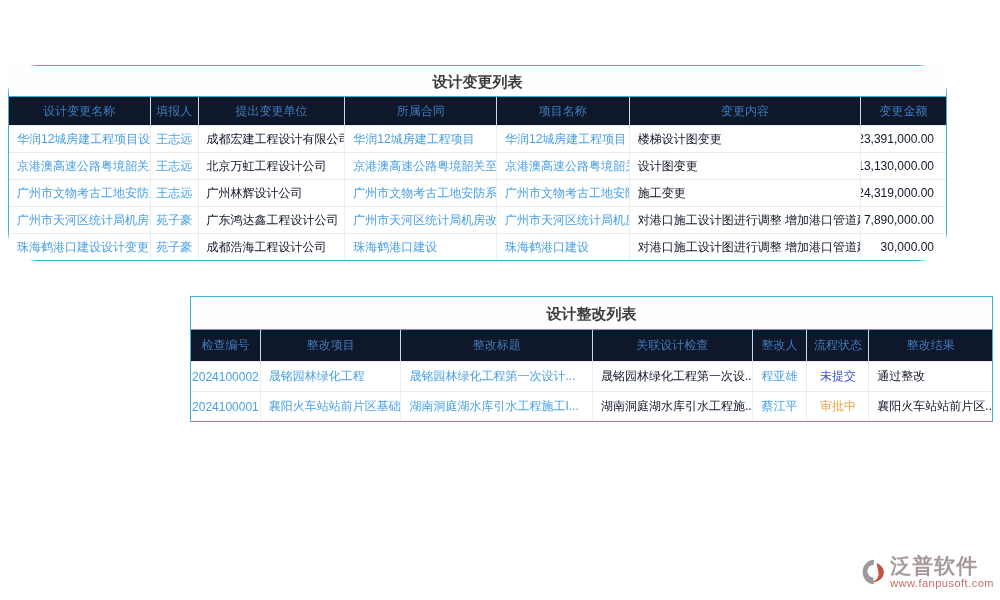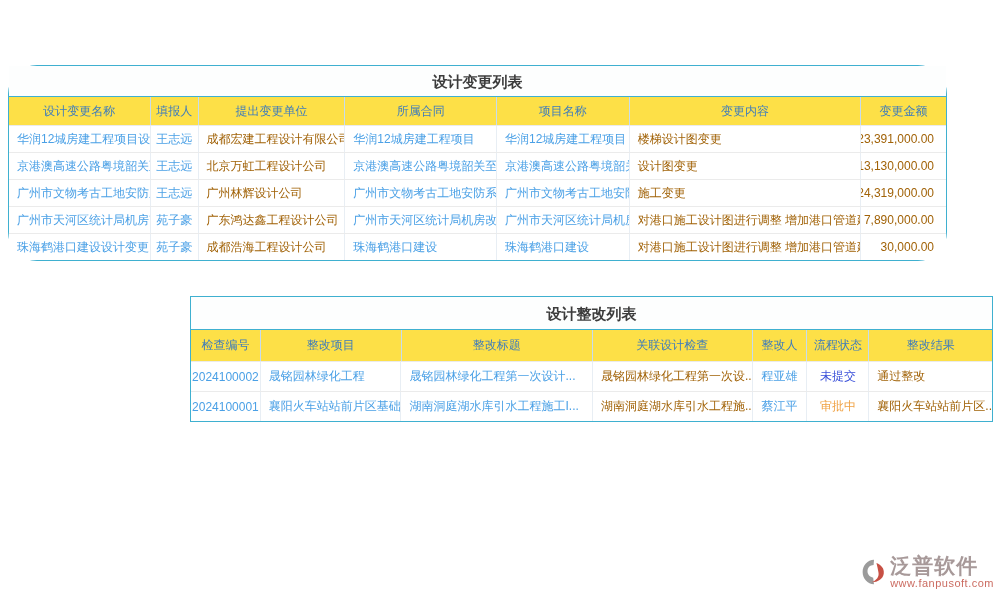--- a/index.html
+++ b/index.html
@@ -5,30 +5,30 @@
   * { margin:0; padding:0; box-sizing:border-box; }
   html,body { width:1000px; height:600px; background:#ffffff; overflow:hidden;
               font-family:"Liberation Sans","DejaVu Sans",sans-serif; }
   .tbl { position:absolute; border:1px solid #3fb0d0; background:#fff; }
   #change-table { left:8px; top:65px; width:939px;border-radius:29px; }
   #rectify-table { left:190px; top:296px; width:803px; }
   .tbl-title { background:#fdfefe; text-align:center; font-weight:bold; color:#3c3c3c;
                font-size:15px; border-bottom:1px solid #3fb0d0; }
   #change-table .tbl-title { height:31px; line-height:31px; }
   #rectify-table .tbl-title { height:33px; line-height:33px; }
-  .hrow { display:flex; background:#fde047;justify-content:flex-end; }
+  .hrow { display:flex; background:#0f172a; }
   #change-table .hrow { height:28px; }
   #rectify-table .hrow { height:31px; }
   .hcell { display:flex; align-items:center; justify-content:center; font-size:12px;
            color:#3e7cbc; border-right:1px solid #c6dcee; overflow:hidden; white-space:nowrap; }
   .hcell:last-child { border-right:none; }
   .brow { display:flex; background:#ffffff; border-top:1px solid #ebebeb; }
   #change-table .brow { height:27px; }
   #rectify-table .brow { height:30px; }
-  .bcell { display:flex; align-items:center; font-size:12px; color:#a16207; padding:0 8px;
+  .bcell { display:flex; align-items:center; font-size:12px; color:#0f172a; padding:0 8px;
            border-right:1px solid #e8eef4; overflow:hidden; white-space:nowrap; }
   .bcell:last-child { border-right:none; }
   .bcell.link { color:#4aa0e6; }
   .bcell.align-center { justify-content:center; }
   .bcell.align-right { justify-content:flex-end; padding-right:12px; }
   #footer-logo { position:absolute; right:6px; bottom:10px; display:flex; align-items:flex-start;
                  gap:3px; opacity:0.88; }
   #brand-text { font-size:21px; font-weight:bold; color:#9c8c8c; letter-spacing:1px; line-height:22px; }
   #brand-url { font-size:11px; color:#c4574b; letter-spacing:0.5px; line-height:12px; }
 </style>

